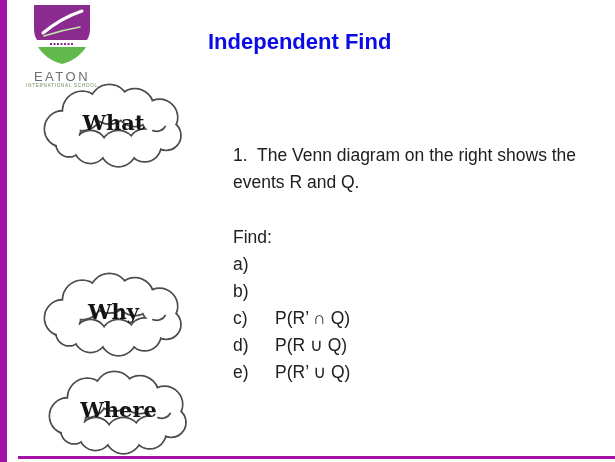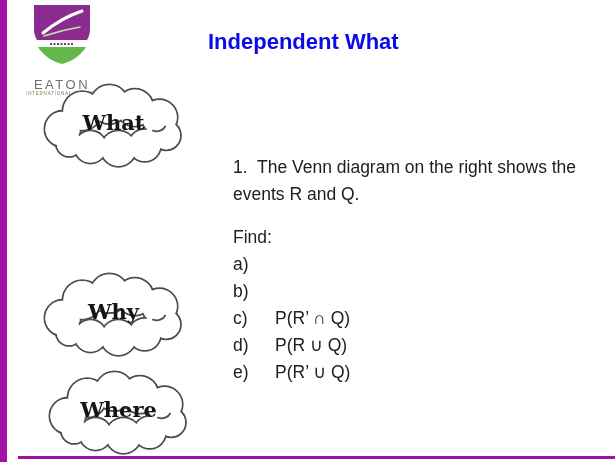--- a/index.html
+++ b/index.html
@@ -6,21 +6,21 @@
   .slide{
     position:relative;width:615px;height:462px;background:#ffffff;
     overflow:hidden;font-family:"Liberation Sans",sans-serif;
   }
   .accent-bar-left{position:absolute;left:0;top:0;width:7px;height:462px;background:#a312a6;}
   .accent-line-bottom{position:absolute;left:18px;right:0;bottom:3px;height:3px;background:#a312a6;}
 
   
   .logo{position:absolute;left:24px;top:3px;width:76px;text-align:center;}
   .logo svg{display:block;margin:0 auto;}
-  .logo-name{font-size:13px;letter-spacing:2.5px;color:#6e6e6e;line-height:13px;margin-top:13px;}
+  .logo-name{font-size:13px;letter-spacing:2.5px;color:#6e6e6e;line-height:13px;margin-top:5px;}
   .logo-sub{font-size:4.5px;letter-spacing:.8px;color:#6a8a5a;line-height:6px;}
 
   
   .title{position:absolute;left:208px;top:29px;font-size:22px;font-weight:bold;color:#0b0be8;}
 
   
   .cloud{position:absolute;left:8px;width:184px;height:92px;padding-left:27px;}
   .cloud svg{position:absolute;left:0;top:0;width:100%;height:100%;}
   .cloud-label{
     position:absolute;left:0;top:0;width:100%;height:100%;
@@ -28,21 +28,21 @@
     font-family:"DejaVu Serif",serif;font-weight:bold;font-size:21px;color:#141414;
     padding-bottom:4px;box-sizing:border-box;
   }
   .cloud-1{top:78px;}
   .cloud-2{top:169px;}
   .cloud-3{top:267px;}
   .cloud-4{top:365px;width:194px;}
 
   
   .problem{position:absolute;left:233px;top:0;width:382px;color:#202020;}
-  .intro{position:absolute;top:154px;left:0;font-size:17.5px;line-height:27px;white-space:pre-wrap;}
+  .intro{position:absolute;top:142px;left:0;font-size:17.5px;line-height:27px;white-space:pre-wrap;}
   .find{position:absolute;top:224px;left:0;font-size:17.5px;line-height:27px;text-align:right;}
   .items{position:absolute;top:251px;left:0;font-size:17.5px;line-height:27px;}
   .item{display:grid;grid-template-columns:42px auto;}
 </style>
 </head>
 <body>
 
 <div class="slide">
 
   <svg width="0" height="0" style="position:absolute">
@@ -86,21 +86,21 @@
       <path d="M8,44 C13,52 21,58 32,61 C43,58 51,52 56,44 L50,44 H14 Z" fill="#63b84b"></path>
       <path d="M13,30 C25,20 40,12 52,8" fill="none" stroke="#ffffff" stroke-width="3" stroke-linecap="round"></path>
       <path d="M22,28 C32,21 42,16 50,13" fill="none" stroke="#8c2b8f" stroke-width="1.2"></path>
       <path d="M14,33 C26,29 38,26 50,24" fill="none" stroke="#bfe3a8" stroke-width="1.6" stroke-linecap="round"></path>
       <path d="M20,41 H44" stroke="#8c2b8f" stroke-width="2" stroke-dasharray="2,1.5"></path>
     </svg>
     <div class="logo-name">EATON</div>
     <div class="logo-sub">INTERNATIONAL SCHOOL</div>
   </div>
 
-  <div class="title">Independent What</div>
+  <div class="title">Independent Find</div>
 
   <div class="cloud cloud-1">
     <svg viewBox="0 0 200 112">
         <use href="#cloudShape"></use>
       </svg>
     <div class="cloud-label">What</div>
   </div>
   <div class="cloud cloud-3">
     <svg viewBox="0 0 200 112">
         <use href="#cloudShape"></use>

